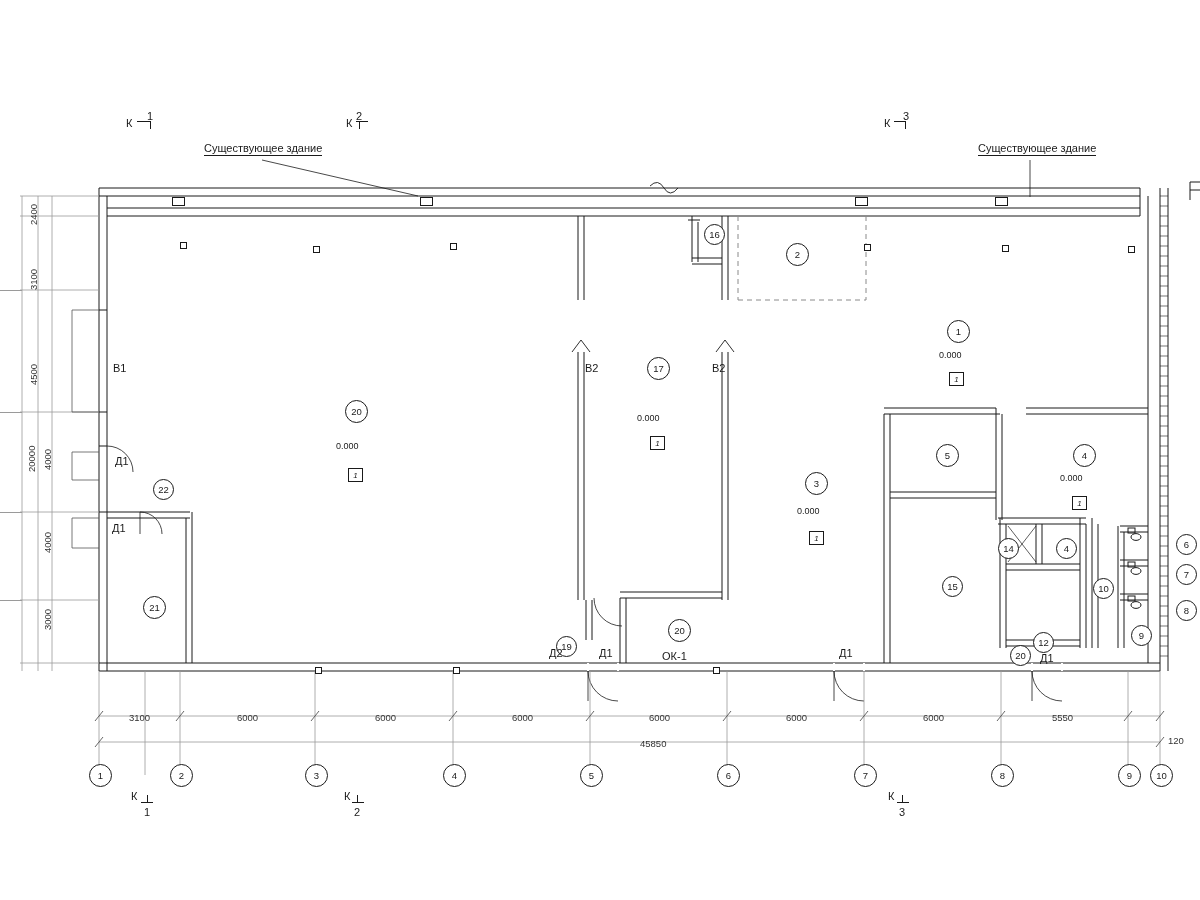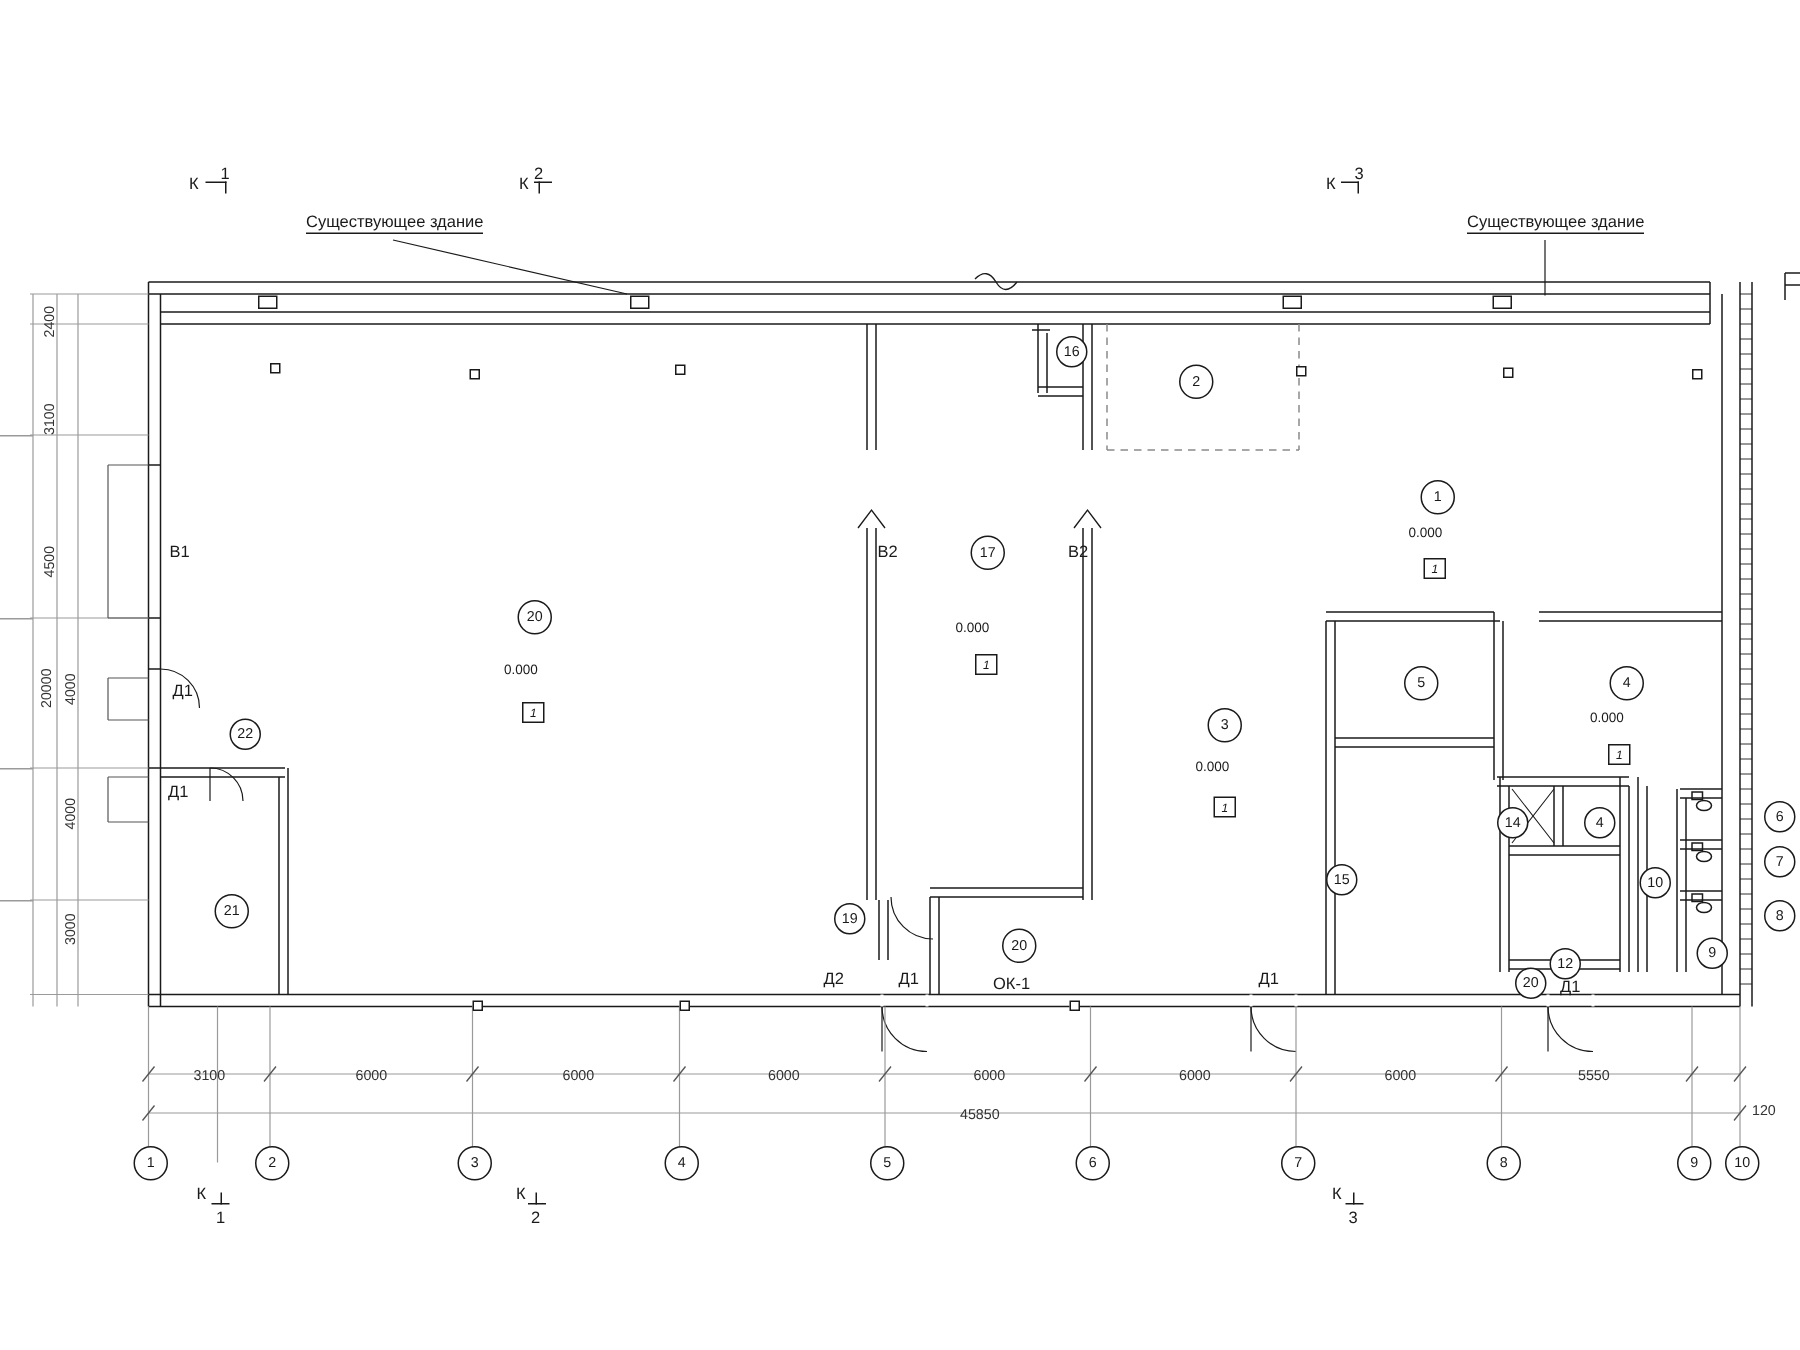--- a/index.html
+++ b/index.html
@@ -417,33 +417,33 @@
     </div>
   <div class="circ r14" style="left:1033px; top:594px;margin-top:38px;">
       <span>12</span>
     </div>
   <div class="circ r14" style="left:1056px; top:538px;">
       <span>4</span>
     </div>
   <div class="circ r14" style="left:970px;  top:538px;margin-left:28px;">
       <span>14</span>
     </div>
-  <div class="circ r14" style="left:884px;  top:576px;">
+  <div class="circ r14" style="left:942px;  top:576px;">
       <span>15</span>
     </div>
   <div class="circ r14" style="left:704px;  top:224px;">
       <span>16</span>
     </div>
   <div class="circ r16" style="left:647px;  top:357px;">
       <span>17</span>
     </div>
   <div class="circ r16" style="left:668px;  top:619px;">
       <span>20</span>
     </div>
-  <div class="circ r14" style="left:556px;  top:602px;text-align:center;">
+  <div class="circ r14" style="left:556px;  top:636px;text-align:center;">
       <span>19</span>
     </div>
   <div class="circ r16" style="left:345px;  top:400px;">
       <span>20</span>
     </div>
   <div class="circ r16" style="left:143px;  top:596px;">
       <span>21</span>
     </div>
   <div class="circ r14" style="left:153px;  top:479px;">
       <span>22</span>

